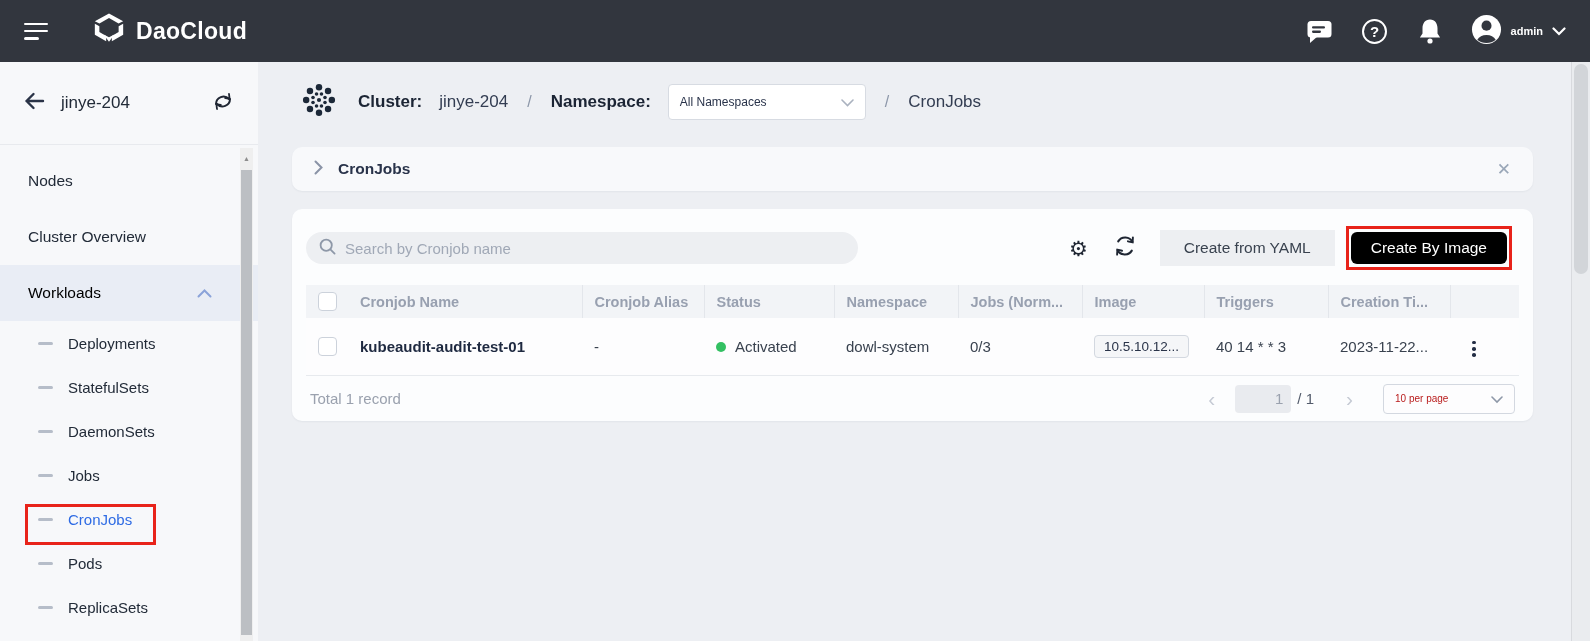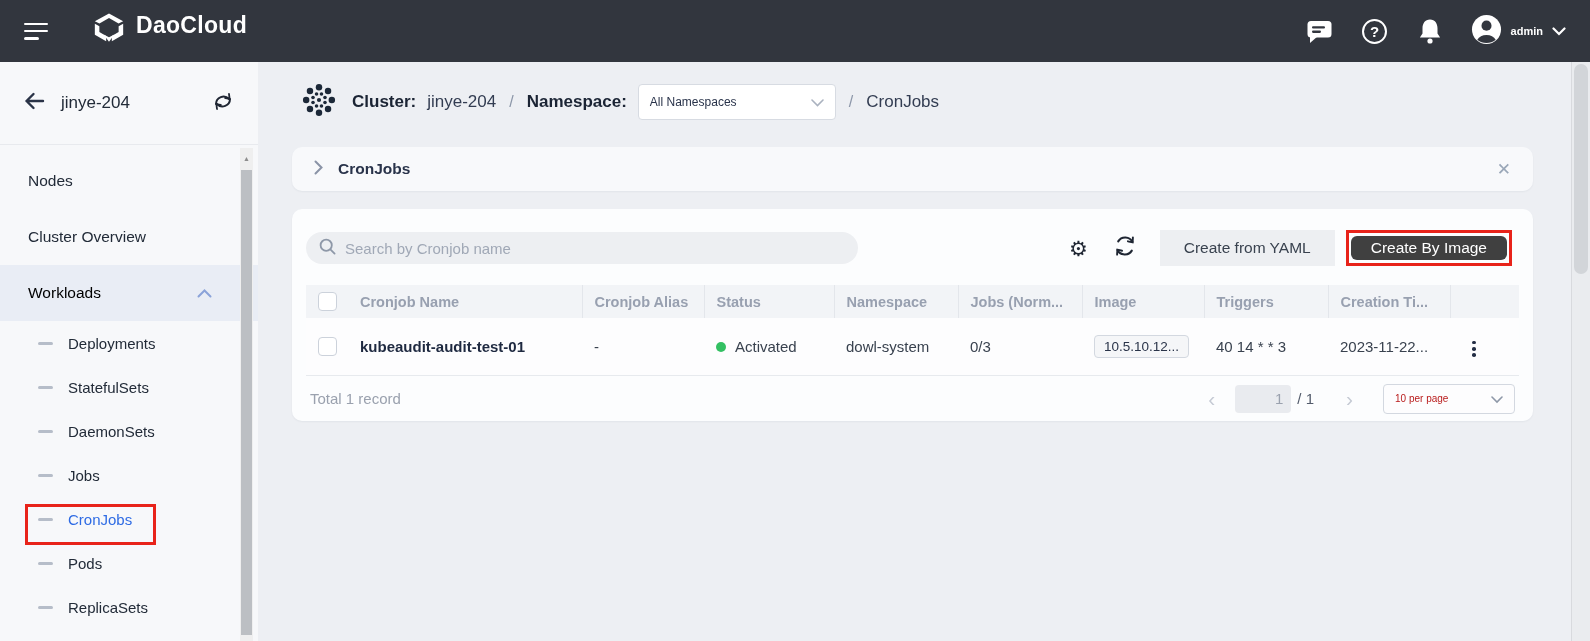--- a/index.html
+++ b/index.html
@@ -7,21 +7,21 @@
     font-family:"Liberation Sans", sans-serif; background:#edeff3; }
 
   
   .navbar { position:absolute; top:0; left:0; width:1590px; height:62px;
     background:#32363e; display:flex; align-items:center; padding:0 24px; z-index:30; }
   .hamburger { width:24px; height:17px; display:flex; flex-direction:column;
     justify-content:space-between; cursor:pointer; }
   .hamburger span { display:block; height:2.6px; background:#fff; border-radius:2px; }
   .hamburger span:nth-child(1){ width:24px; } .hamburger span:nth-child(2){ width:24px; }
   .hamburger span:nth-child(3){ width:15px; }
-  .brand { display:flex; gap:10px; margin-left:44px; }
+  .brand { display:flex; align-items:center; gap:10px; margin-left:44px; }
   .brand-name { color:#fff; font-size:23px; font-weight:bold; letter-spacing:.3px; }
   .nav-right { margin-left:auto; display:flex; align-items:center; gap:27px; }
   .nav-icon { width:28px; height:28px; display:flex; align-items:center; justify-content:center; }
   .help-circle { width:25px; height:25px; border:2.4px solid #fff; border-radius:50%;
     color:#fff; font-size:15px; font-weight:bold; display:flex; align-items:center;
     justify-content:center; }
   .user-chip { display:flex; align-items:center; gap:9px; }
   .user-name { color:#fff; font-size:11px; font-weight:bold; }
 
   
@@ -49,21 +49,21 @@
   .side-scroll .thumb { position:absolute; top:22px; bottom:6px; left:1px; width:11px;
     background:#bcbfc3; }
 
   
   .main { position:absolute; top:62px; left:258px; right:19px; bottom:0; background:#edeff3; }
   .page-scrollbar { position:absolute; top:62px; right:0; width:19px; bottom:0;
     background:#eaecef; border-left:1px solid #d8dade; }
   .page-scrollbar .thumb { position:absolute; top:2px; left:2px; width:14px; height:210px;
     background:#d2d5d9; border-radius:7px; }
 
-  .breadcrumb { display:flex; align-items:center; gap:11px; padding:22px 0 0 42px; height:58px; }
+  .breadcrumb { display:flex; align-items:center; gap:17px; padding:22px 0 0 42px; height:58px; }
   .bc-label { font-size:17px; font-weight:bold; color:#1b2434; }
   .bc-value { font-size:17px; color:#333d52; }
   .bc-sep { font-size:16px; color:#8d97a9; padding:0 2px; }
   .ns-select { width:198px; height:36px; background:#fff; border:1px solid #d7dbe2;
     border-radius:4px; display:flex; align-items:center; justify-content:space-between;
     padding:0 11px; cursor:pointer; }
   .ns-select .val { font-size:12px; color:#29334a; }
 
   .panel-card { margin:27px 38px 0 34px; height:44px; background:#f8f9fb; border-radius:10px;
     box-shadow:0 1px 2px rgba(20,30,60,.05); display:flex; align-items:center;
@@ -78,21 +78,21 @@
   .search { width:552px; height:32px; background:#edeff2; border-radius:16px;
     display:flex; align-items:center; padding:0 13px; gap:9px; }
   .search input { flex:1; border:none; outline:none; background:transparent;
     font-size:15px; color:#2a3347; font-family:inherit; }
   .search input::placeholder { color:#a0a8b6; }
   .tool-icons { margin-left:auto; display:flex; align-items:center; gap:26px; }
   .gear { font-size:21px; color:#1f2633; cursor:pointer; line-height:1; }
   .btn-yaml { height:36px; padding:0 24px; background:#edeff2; border:none; border-radius:0;
     font-size:15.5px; color:#39424f; font-family:inherit; cursor:pointer; margin-left:24px; }
   .btn-image-wrap { position:relative; margin-left:16px; margin-right:12px; }
-  .btn-image { height:24px; padding:0 20px; background:#404040; border:none; border-radius:6px;
+  .btn-image { height:32px; padding:0 20px; background:#000000; border:none; border-radius:6px;
     font-size:15.5px; color:#fff; font-family:inherit; cursor:pointer; }
   .annotate { position:absolute; border:3px solid #e8231a; pointer-events:none; z-index:25; }
   .btn-image-wrap .annotate { inset:-6px -5px; }
 
   table { width:100%; border-collapse:collapse; table-layout:fixed; }
   th { background:#f2f4f7; height:33px; font-size:14.5px; font-weight:bold; color:#98a0b0;
     text-align:left; padding:0 12px; border-right:1px solid #e3e6eb; white-space:nowrap;
     overflow:hidden; }
   th:first-child, th:last-child { border-right:none; }
   td { height:57px; font-size:15px; color:#39424f; padding:0 12px; background:#fdfdfe;

